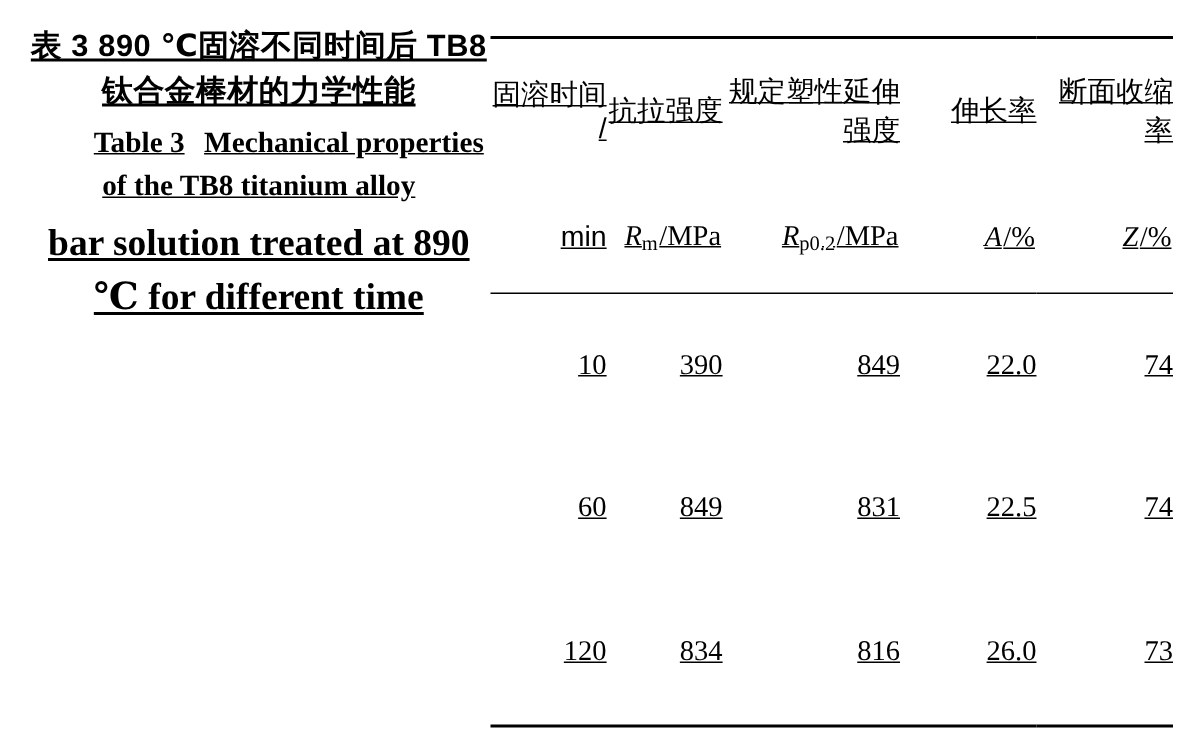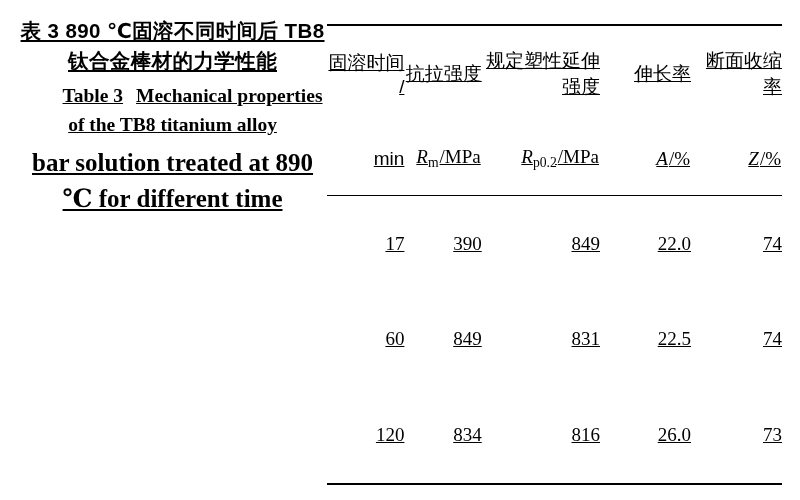--- a/index.html
+++ b/index.html
@@ -142,21 +142,21 @@
         </td>
         <td>
           <span class="ital">A</span><span class="unit-slash">/%</span>
         </td>
         <td>
           <span class="ital">Z</span><span class="unit-slash">/%</span>
         </td>
       </tr>
 
       <tr class="datarow rule-mid">
-        <td>17</td>
+        <td>10</td>
         <td>390</td>
         <td>849</td>
         <td>22.0</td>
         <td>74</td>
       </tr>
       <tr class="datarow">
         <td>60</td>
         <td>849</td>
         <td>831</td>
         <td>22.5</td>

